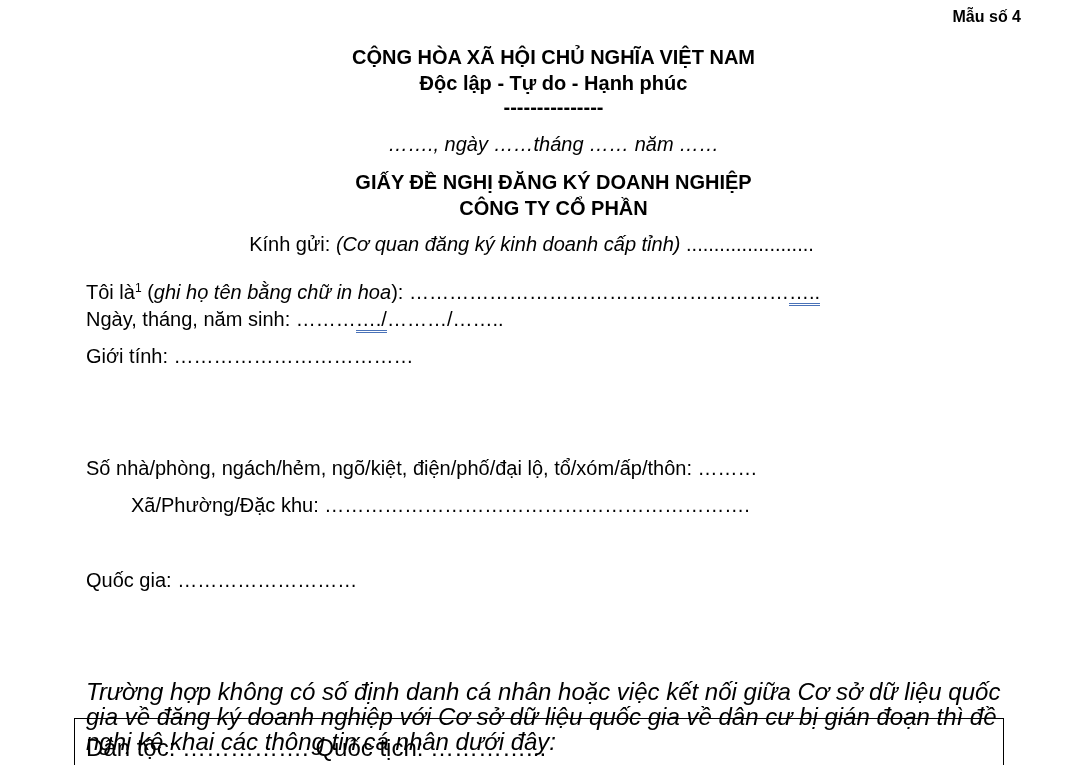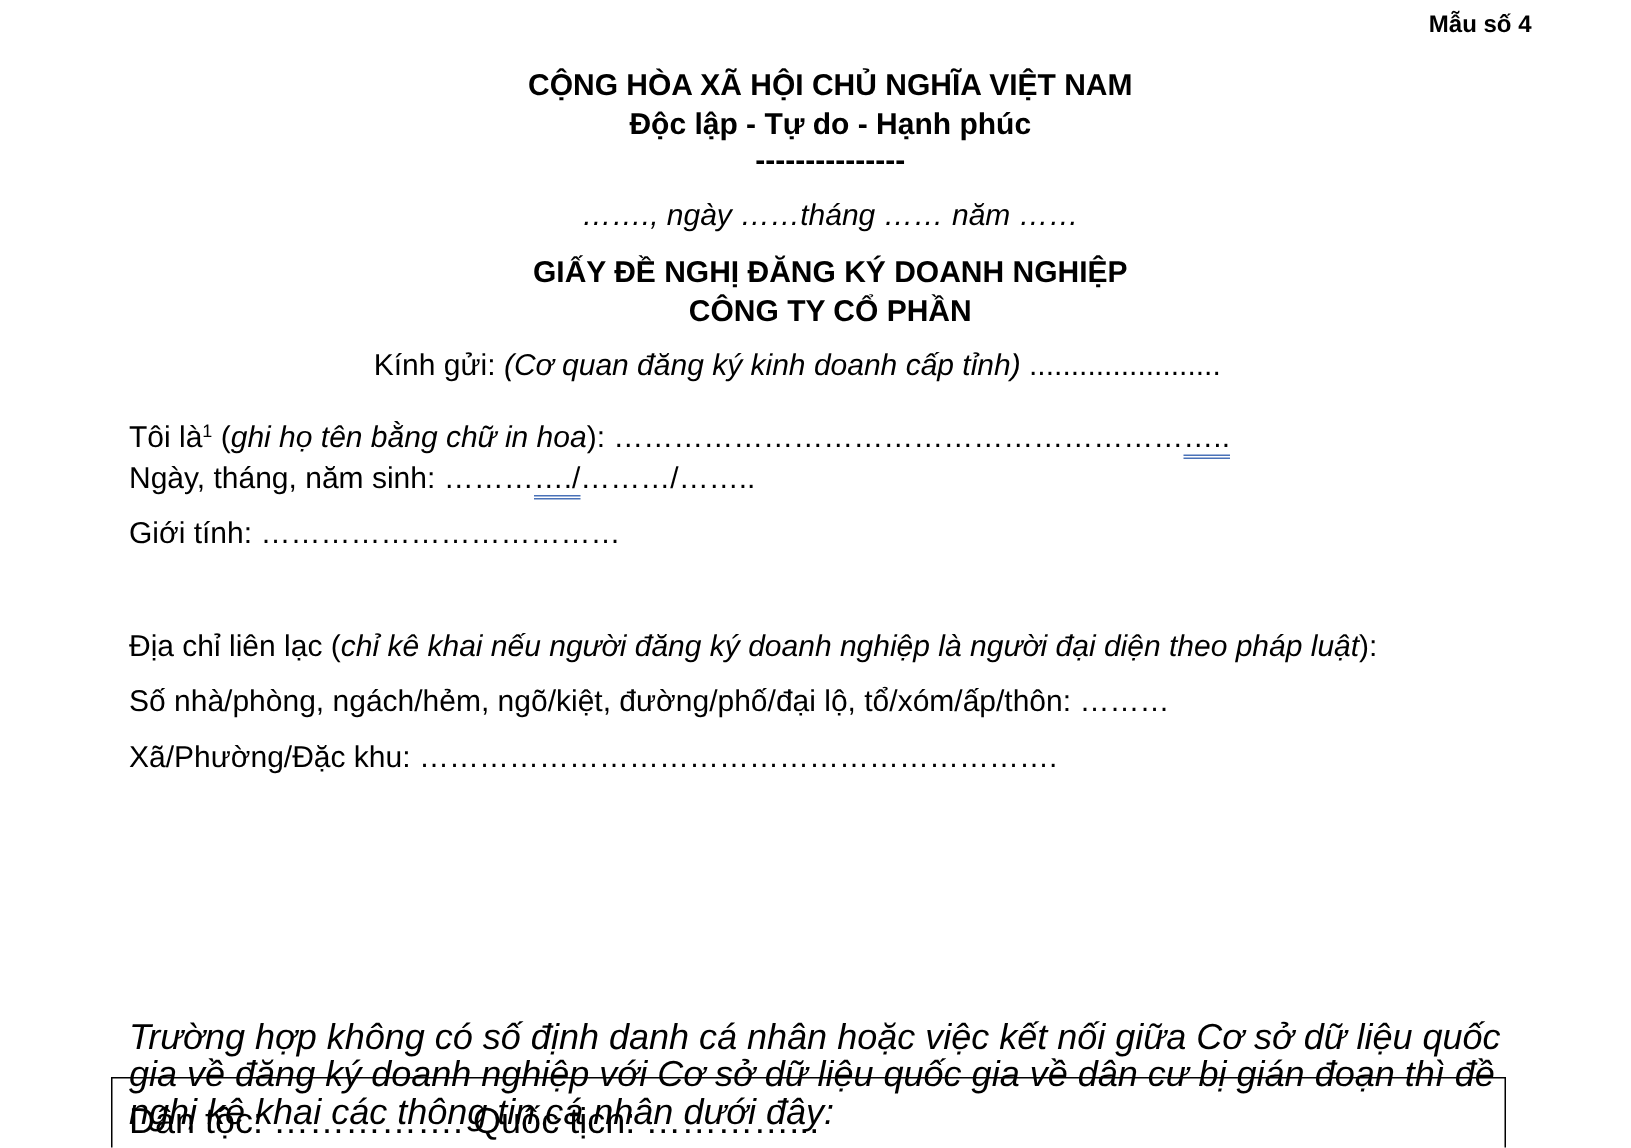--- a/index.html
+++ b/index.html
@@ -120,33 +120,33 @@
 
   <div class="line" style="top:308px;">
     <span>Ngày, tháng, năm sinh: </span><span>………</span><span class="dbl">…./</span><span>………/……..</span>
   </div>
 
   <div class="line" style="top:345px;">
     <span>Giới tính: </span><span>………………………………</span>
   </div>
 
 
-  <div class="line" style="top:420px;">
-    <span>Địa chỉ liên lạc (</span><span class="it">chỉ kê khai nếu người đăng ký doanh nghiệp là người đại diện theo pháp luật</span><span>):</span>
+
+  <div class="line" style="top:457px;">
+    <span>Số nhà/phòng, ngách/hẻm, ngõ/kiệt, điện/phố/đại lộ, tổ/xóm/ấp/thôn: </span><span>………</span>
   </div>
 
-  <div class="line" style="top:457px;">
-    <span>Số nhà/phòng, ngách/hẻm, ngõ/kiệt, đường/phố/đại lộ, tổ/xóm/ấp/thôn: </span><span>………</span>
-  </div>
-
-  <div class="line" style="top:494px;">
+  <div class="line" style="top:494px;margin-left:45px;">
     <span>Xã/Phường/Đặc khu: </span><span>……………………………………………………….</span>
   </div>
 
 
+  <div class="line" style="top:569px;">
+    <span>Quốc gia: </span><span>………………………</span>
+  </div>
 
 
   <div class="note">Trường hợp không có số định danh cá nhân hoặc việc kết nối giữa Cơ sở dữ liệu quốc gia về đăng ký doanh nghiệp với Cơ sở dữ liệu quốc gia về dân cư bị gián đoạn thì đề nghị kê khai các thông tin cá nhân dưới đây:</div>
 
   <div class="box">
     <div class="box-line">
       <span>Dân tộc: </span><span>……………. </span><span>Quốc tịch: </span><span>…………...</span>
     </div>
   </div>
 

